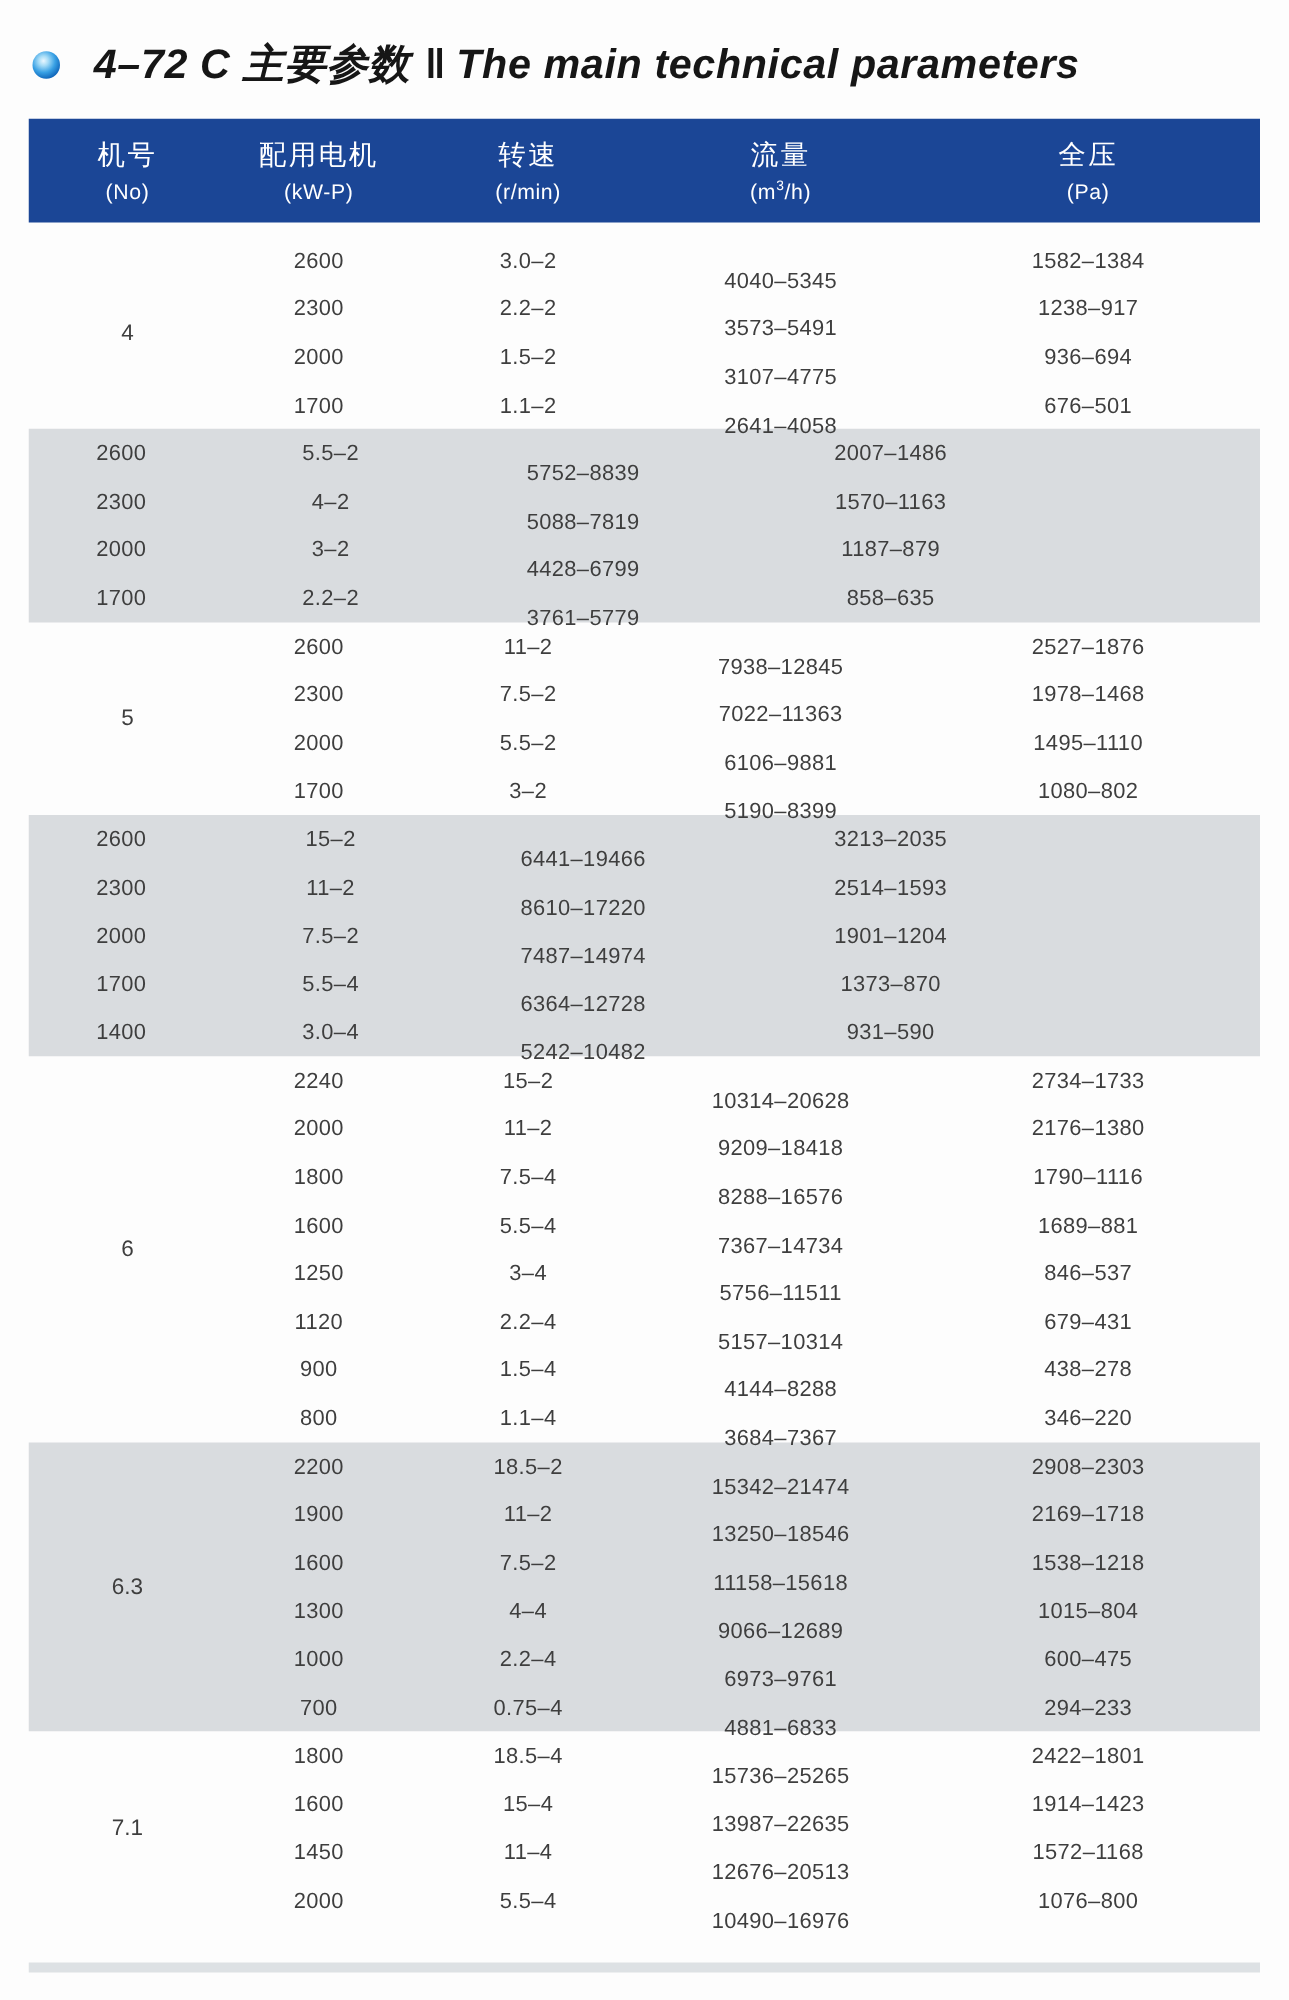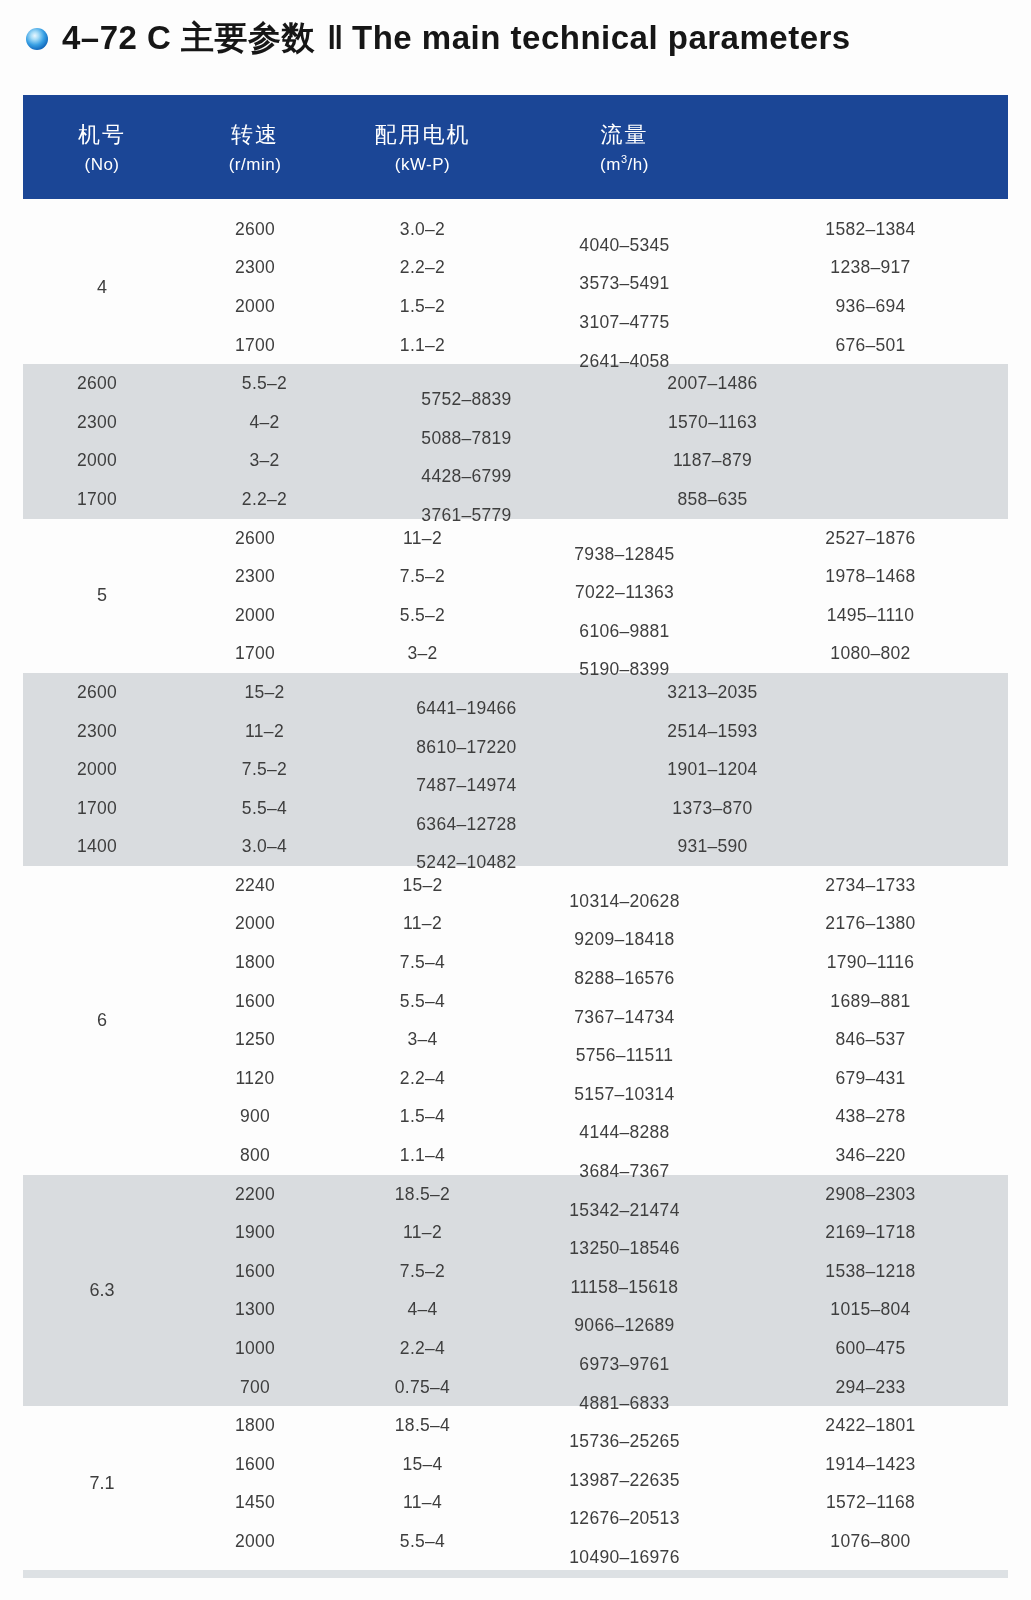--- a/index.html
+++ b/index.html
@@ -18,21 +18,21 @@
     background:radial-gradient(circle at 40% 35%, #eaf7ff 0%, #a6dcf7 20%, #38a0e4 48%, #0c60b6 78%, #074189 100%);
   }
   .title{
     font-size:33px;font-weight:bold;color:#161616;letter-spacing:.5px;
     white-space:nowrap;
   }
   .title .sep{margin:0 8px 0 12px;font-weight:bold;}
   
   .param-table{position:absolute;left:23px;top:95px;width:985px;}
   .thead{
-    height:104px;display:grid;
+    height:83px;display:grid;
     grid-template-columns:158px 148px 187px 217px 275px;
     color:#ffffff;
   }
   .th{display:flex;flex-direction:column;align-items:center;justify-content:center;gap:5px;}
   .th .cn{font-size:22px;letter-spacing:2px;}
   .th .unit{font-size:17px;letter-spacing:.5px;}
   .th .unit sup{font-size:11px;line-height:0;}
   .group{display:flex;}
   .group.first{padding-top:11px;}
   .glabel{
@@ -51,42 +51,46 @@
   .cell.flow{position:relative;top:16px;}
   .bottom-strip{
     position:absolute;left:23px;top:1570px;width:985px;height:8px;
   }
 </style>
 </head>
 <body>
 
 <div class="title-bar">
   <span class="bullet"></span>
-  <h1 class="title" style="margin:0;">
+  <h1 class="title" style="margin:13px;font-style:italic;">
     <span>4–72 C 主要参数</span><span class="sep">‖</span><span>The main technical parameters</span>
   </h1>
 </div>
 
 <div class="param-table">
   <div class="thead" style="background: rgb(27, 70, 150);">
       <div class="th">
         <div class="cn">机号</div>
         <div class="unit">(No)</div>
       </div>
       <div class="th">
+        <div class="cn">配用电机</div>
+        <div class="unit">(kW-P)</div>
+      </div>
+      <div class="th">
         <div class="cn">转速</div>
         <div class="unit">(r/min)</div>
       </div>
       <div class="th">
-        <div class="cn">配用电机</div>
-        <div class="unit">(kW-P)</div>
-      </div>
-      <div class="th">
         <div class="cn">流量</div>
         <div class="unit">(m<sup>3</sup>/h)</div>
+      </div>
+      <div class="th">
+        <div class="cn">全压</div>
+        <div class="unit">(Pa)</div>
       </div>
     </div>
   <div class="tbody">
       <div class="group first">
         <div class="glabel">4</div>
         <div class="rows">
           <div class="row">
             <div class="cell">2600</div>
             <div class="cell">3.0–2</div>
             <div class="cell flow">4040–5345</div>

